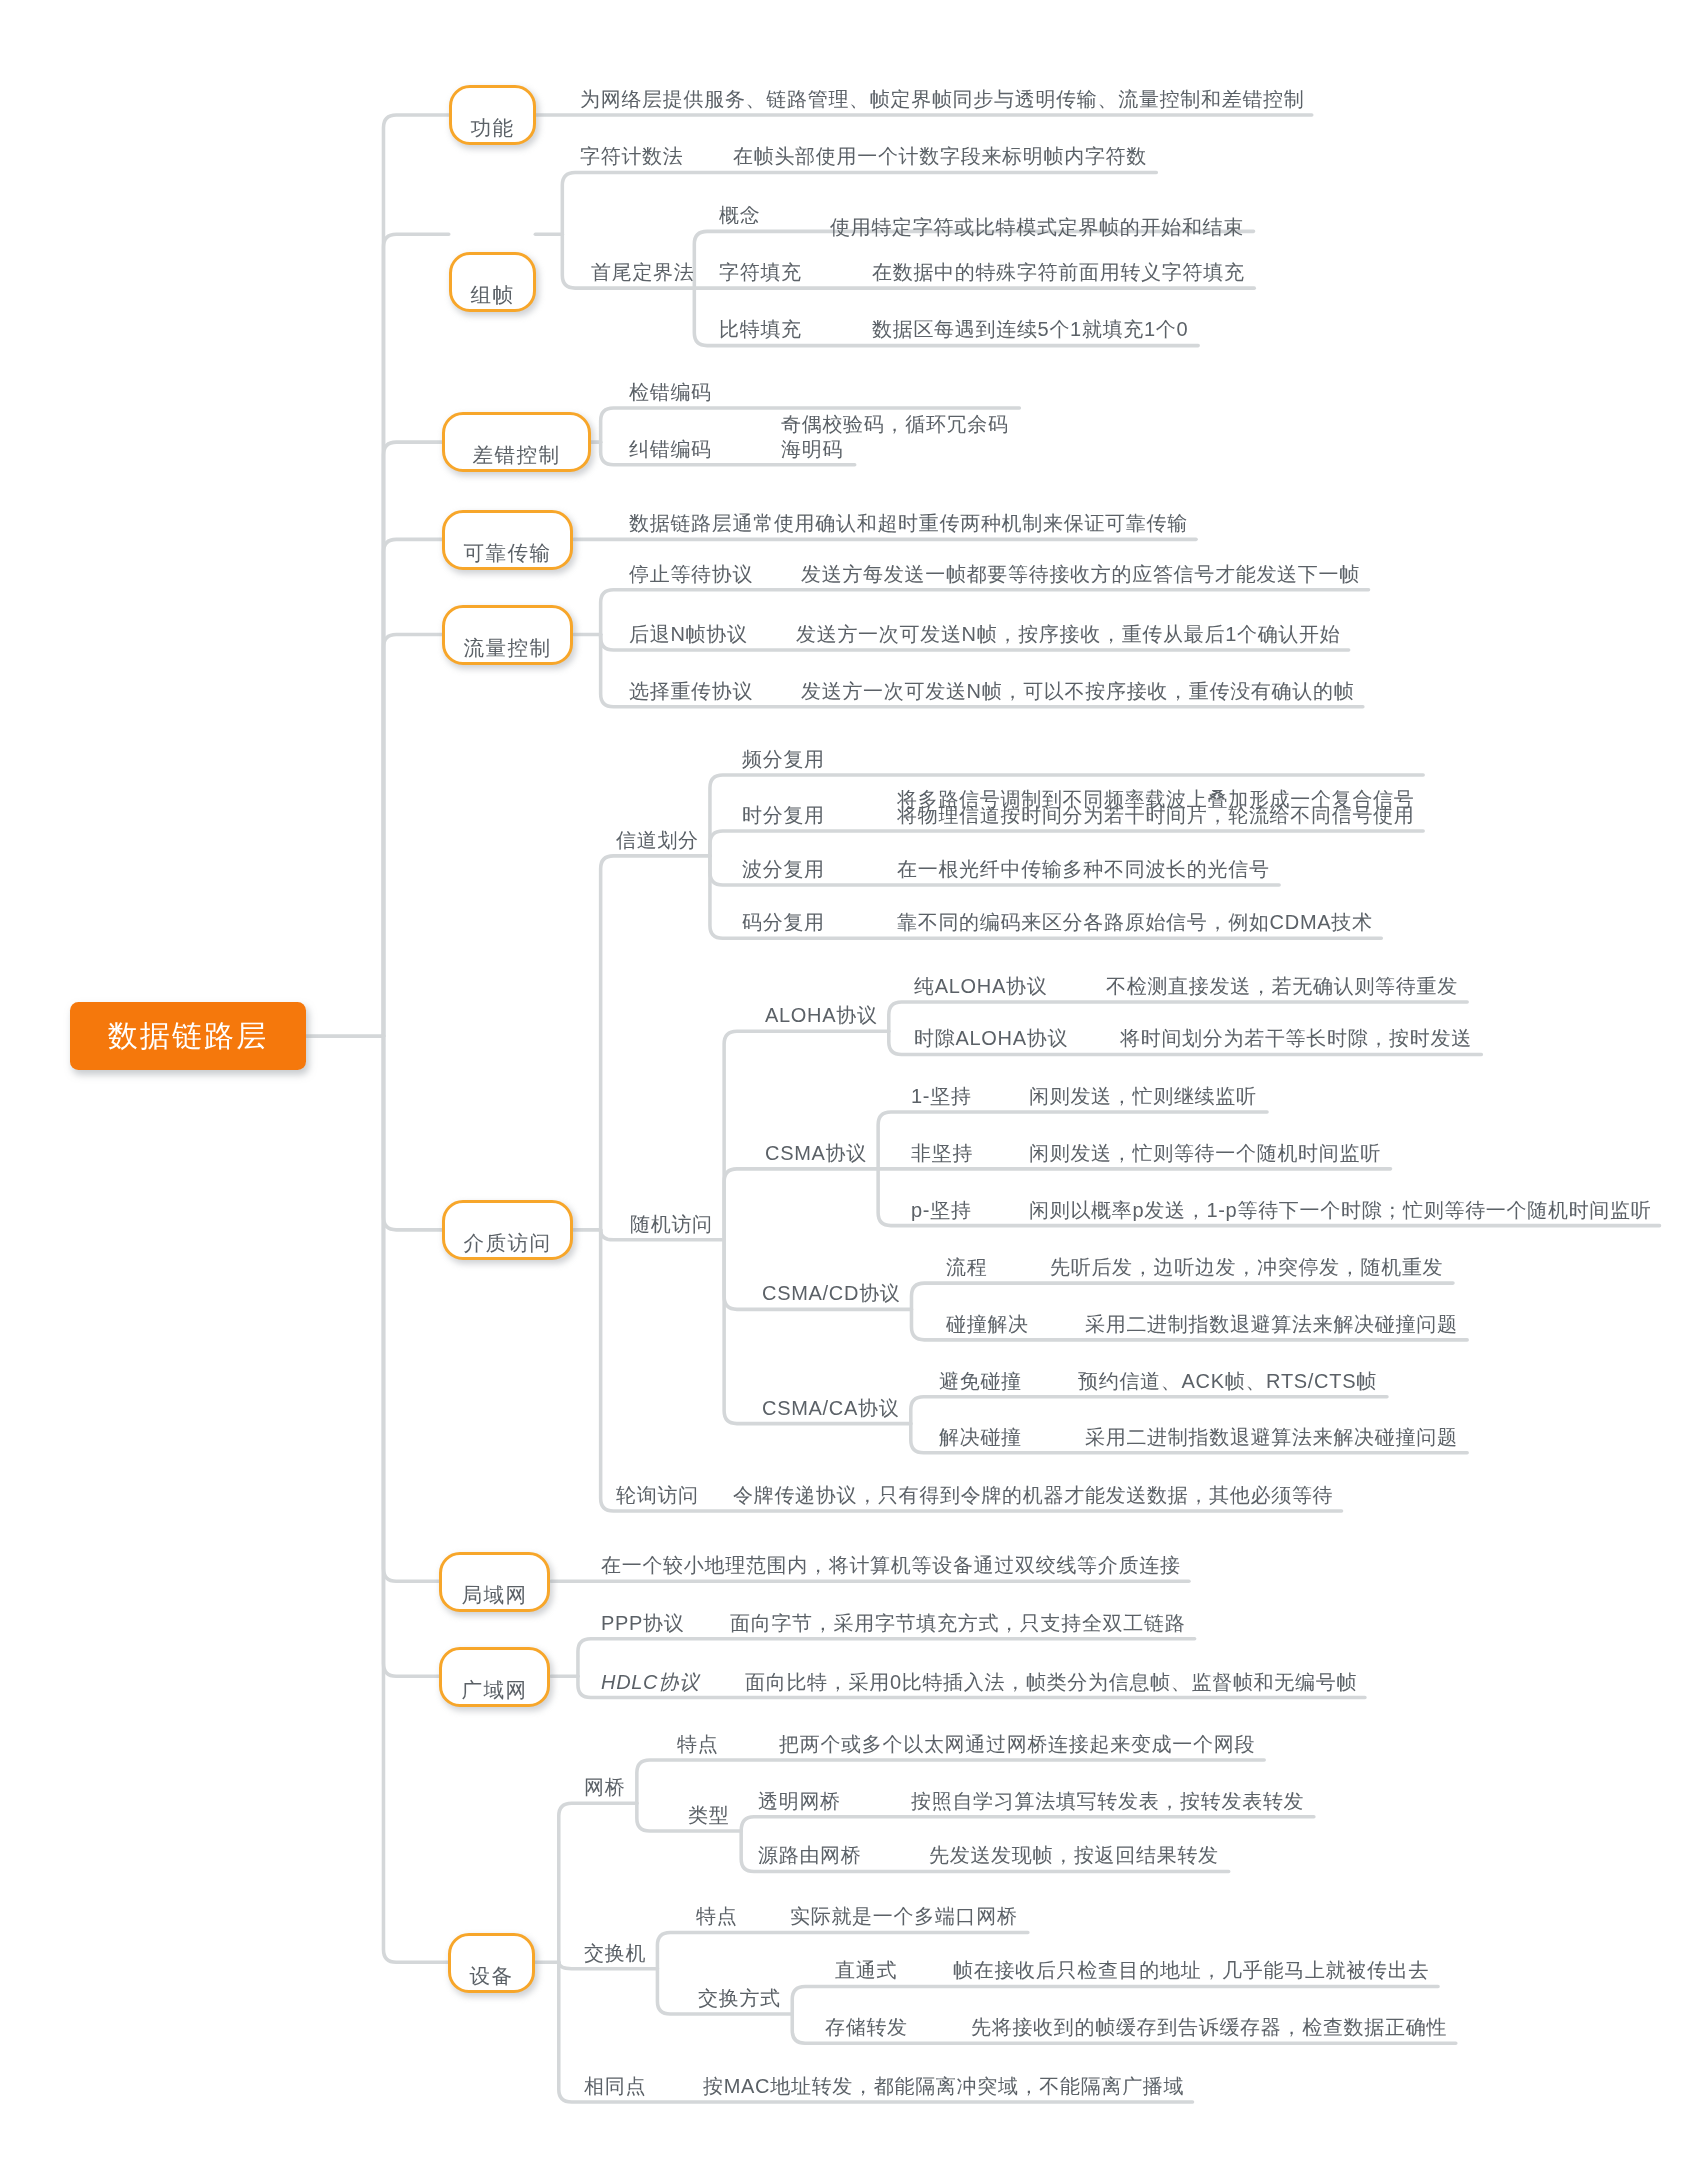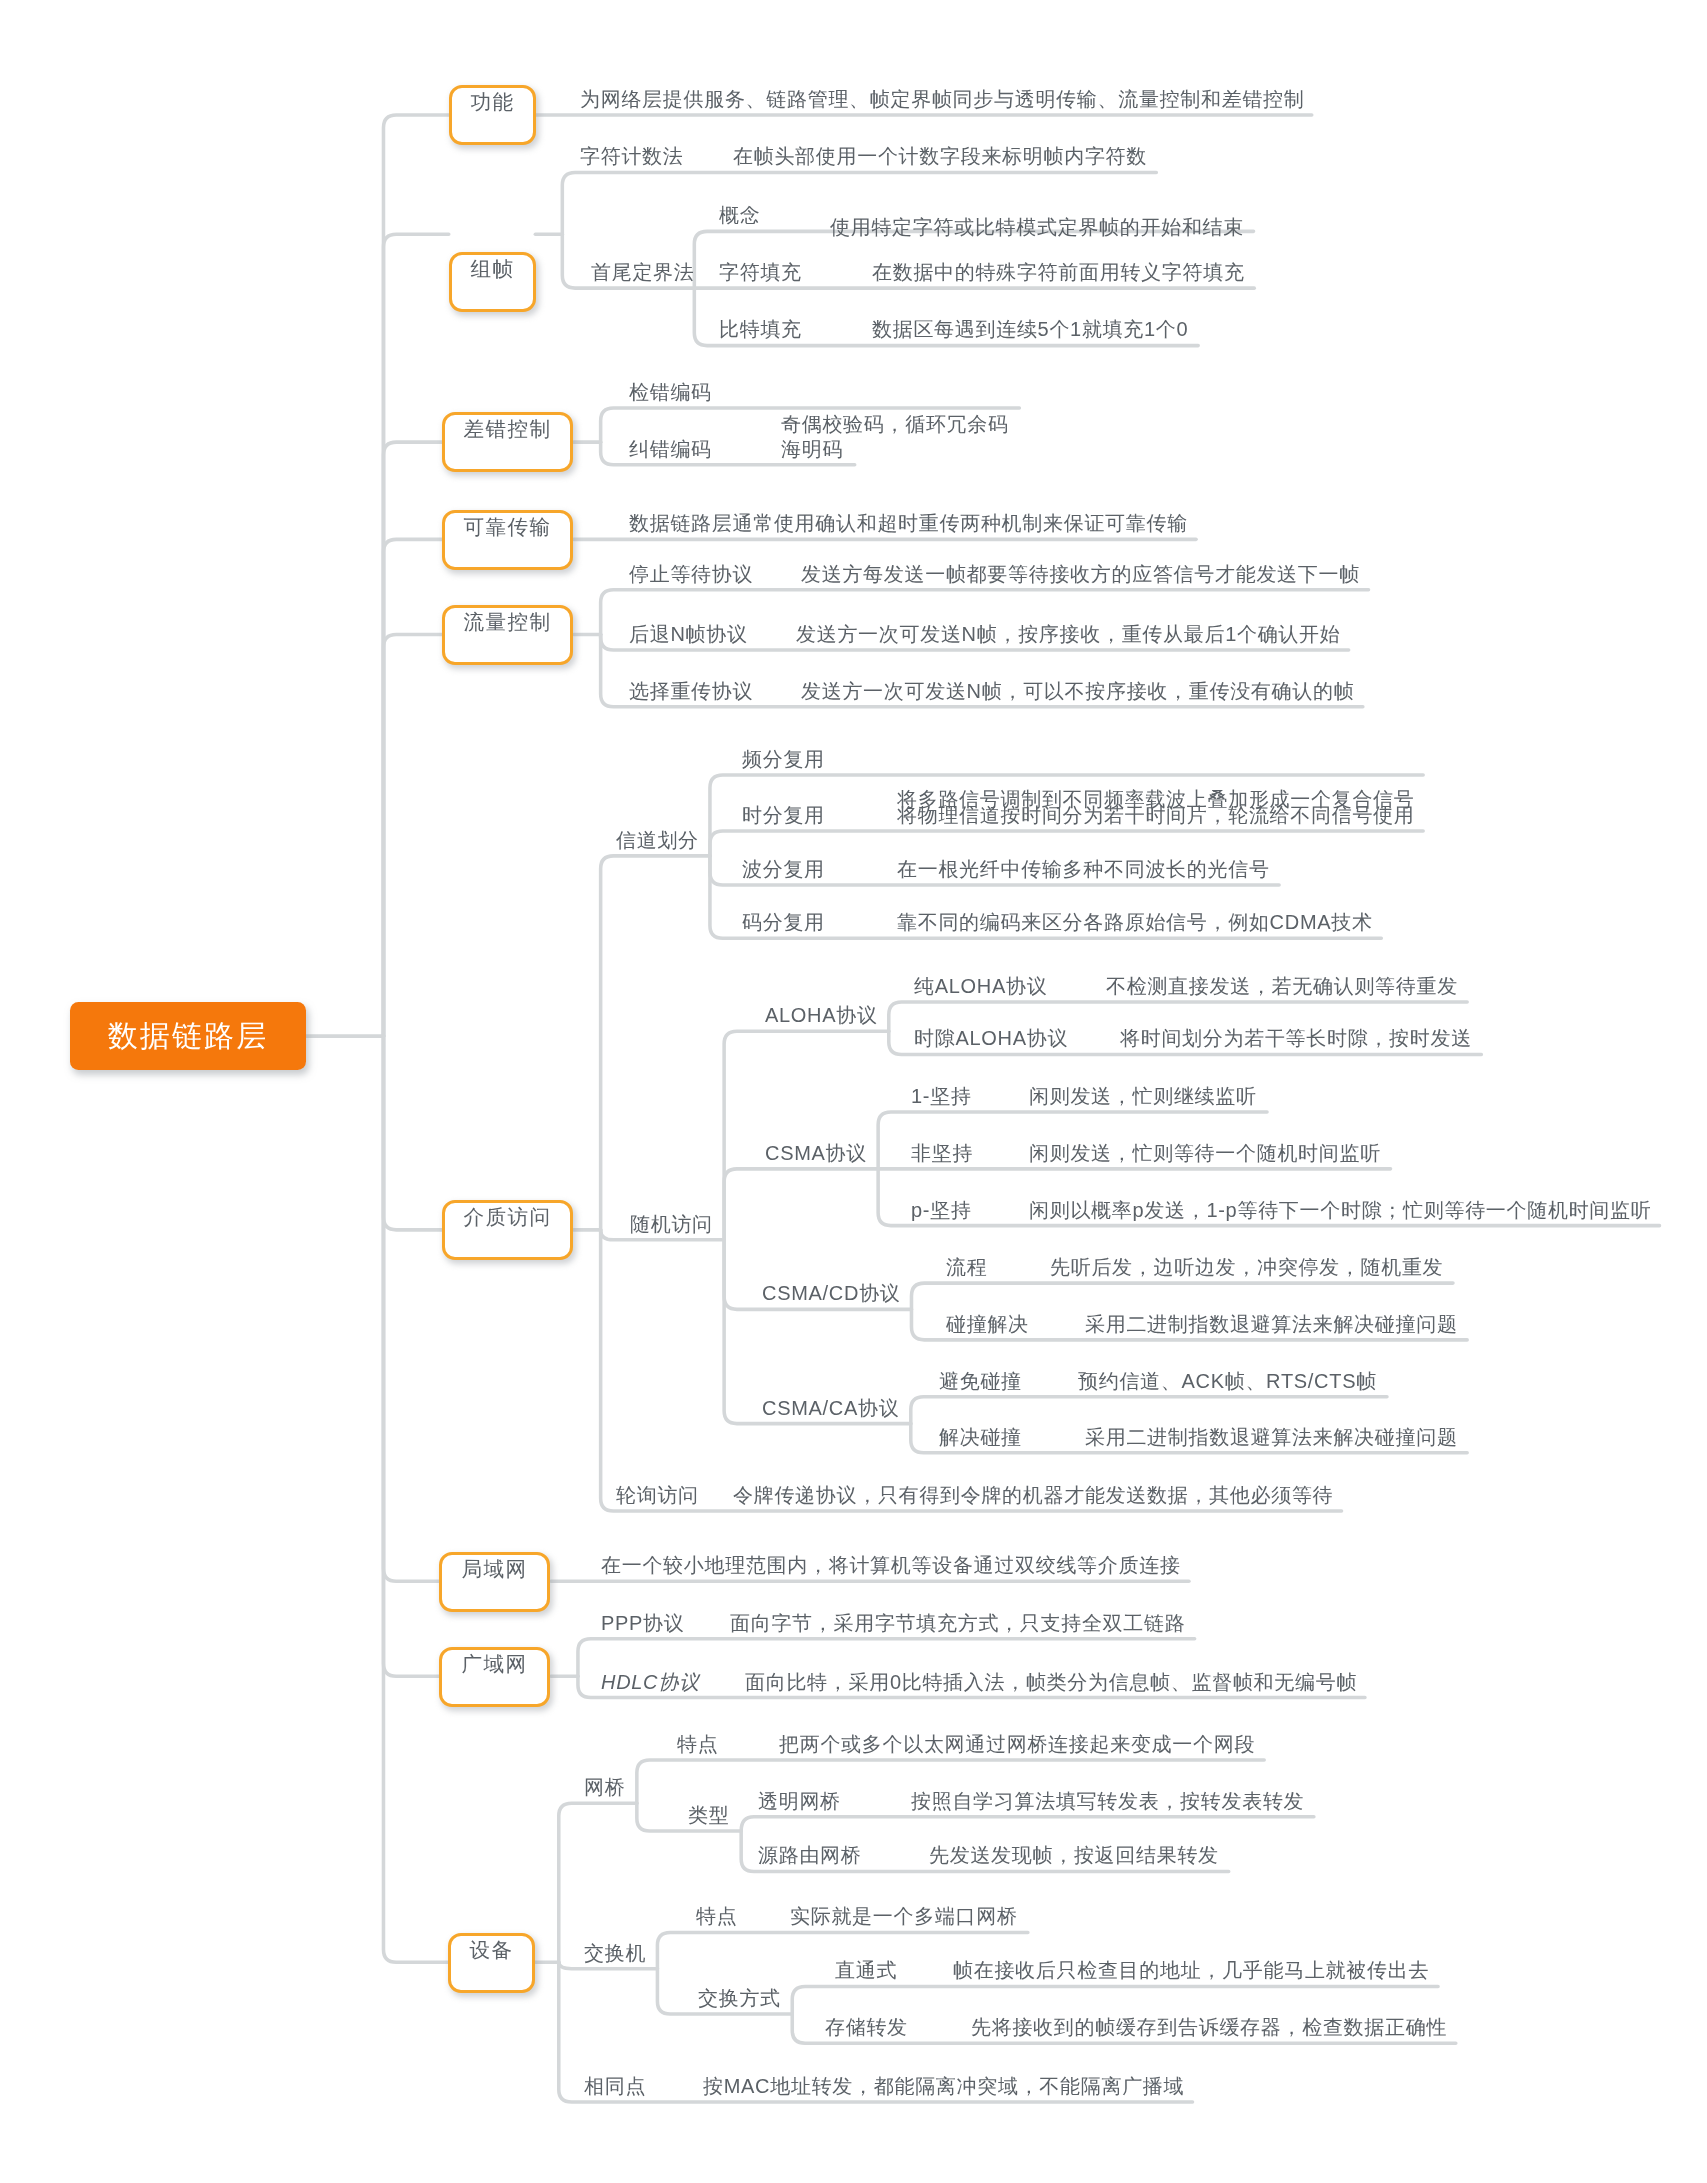--- a/index.html
+++ b/index.html
@@ -13,24 +13,24 @@
   #links{position:absolute;left:0;top:0;width:1708px;height:2183px;}
   .lbl,.dsc{
     position:absolute;
     height:31px;line-height:31px;
     font-size:20px;color:#5B6167;
     white-space:nowrap;
     letter-spacing:0.7px;
   }
   .topicbox{
     position:absolute;
-    display:flex;align-items:flex-start;justify-content:center;
+    display:flex;align-items:flex-end;justify-content:center;
     background:#ffffff;
     border:3.5px solid #F7A62A;
-    border-radius:13px;
+    border-radius:21px;
     box-sizing:border-box;
     font-size:20.6px;color:#5B6167;
     letter-spacing:1.4px;
     box-shadow:2.8px 3.5px 6.4px rgba(150,156,162,0.45);
     white-space:nowrap;
   }
   .rootbox{
     position:absolute;
     display:flex;align-items:center;justify-content:center;
     background:#F5780C;
@@ -122,21 +122,21 @@
       </div>
       <span class="lbl" style="left: 580px; top: 141px;">字符计数法</span>
       <span class="dsc" style="left: 733px; top: 141px;">在帧头部使用一个计数字段来标明帧内字符数</span>
       <span class="lbl" style="left: 580px; top: 257px; margin-left: 11px;">首尾定界法</span>
       <span class="lbl" style="left: 719px; top: 200px;">概念</span>
       <span class="dsc" style="left: 830px; top: 212px; text-align: center;">使用特定字符或比特模式定界帧的开始和结束</span>
       <span class="lbl" style="left: 719px; top: 257px;">字符填充</span>
       <span class="dsc" style="left: 872px; top: 257px;">在数据中的特殊字符前面用转义字符填充</span>
       <span class="lbl" style="left: 719px; top: 314px;">比特填充</span>
       <span class="dsc" style="left: 872px; top: 314px;">数据区每遇到连续5个1就填充1个0</span>
-      <div class="topicbox" style="left: 442px; top: 412px; width: 131px; height: 60px;">
+      <div class="topicbox" style="left: 442px; top: 412px; width: 149px; height: 60px;">
         <span>差错控制</span>
       </div>
       <span class="lbl" style="left: 629px; top: 377px;">检错编码</span>
       <span class="dsc" style="left: 781px; top: 377px; margin-top: 32px;">奇偶校验码，循环冗余码</span>
       <span class="lbl" style="left: 629px; top: 434px;">纠错编码</span>
       <span class="dsc" style="left: 781px; top: 434px;">海明码</span>
       <div class="topicbox" style="left: 442px; top: 510px; width: 131px; height: 60px;">
         <span>可靠传输</span>
       </div>
       <span class="dsc" style="left: 629px; top: 508px;">数据链路层通常使用确认和超时重传两种机制来保证可靠传输</span>

